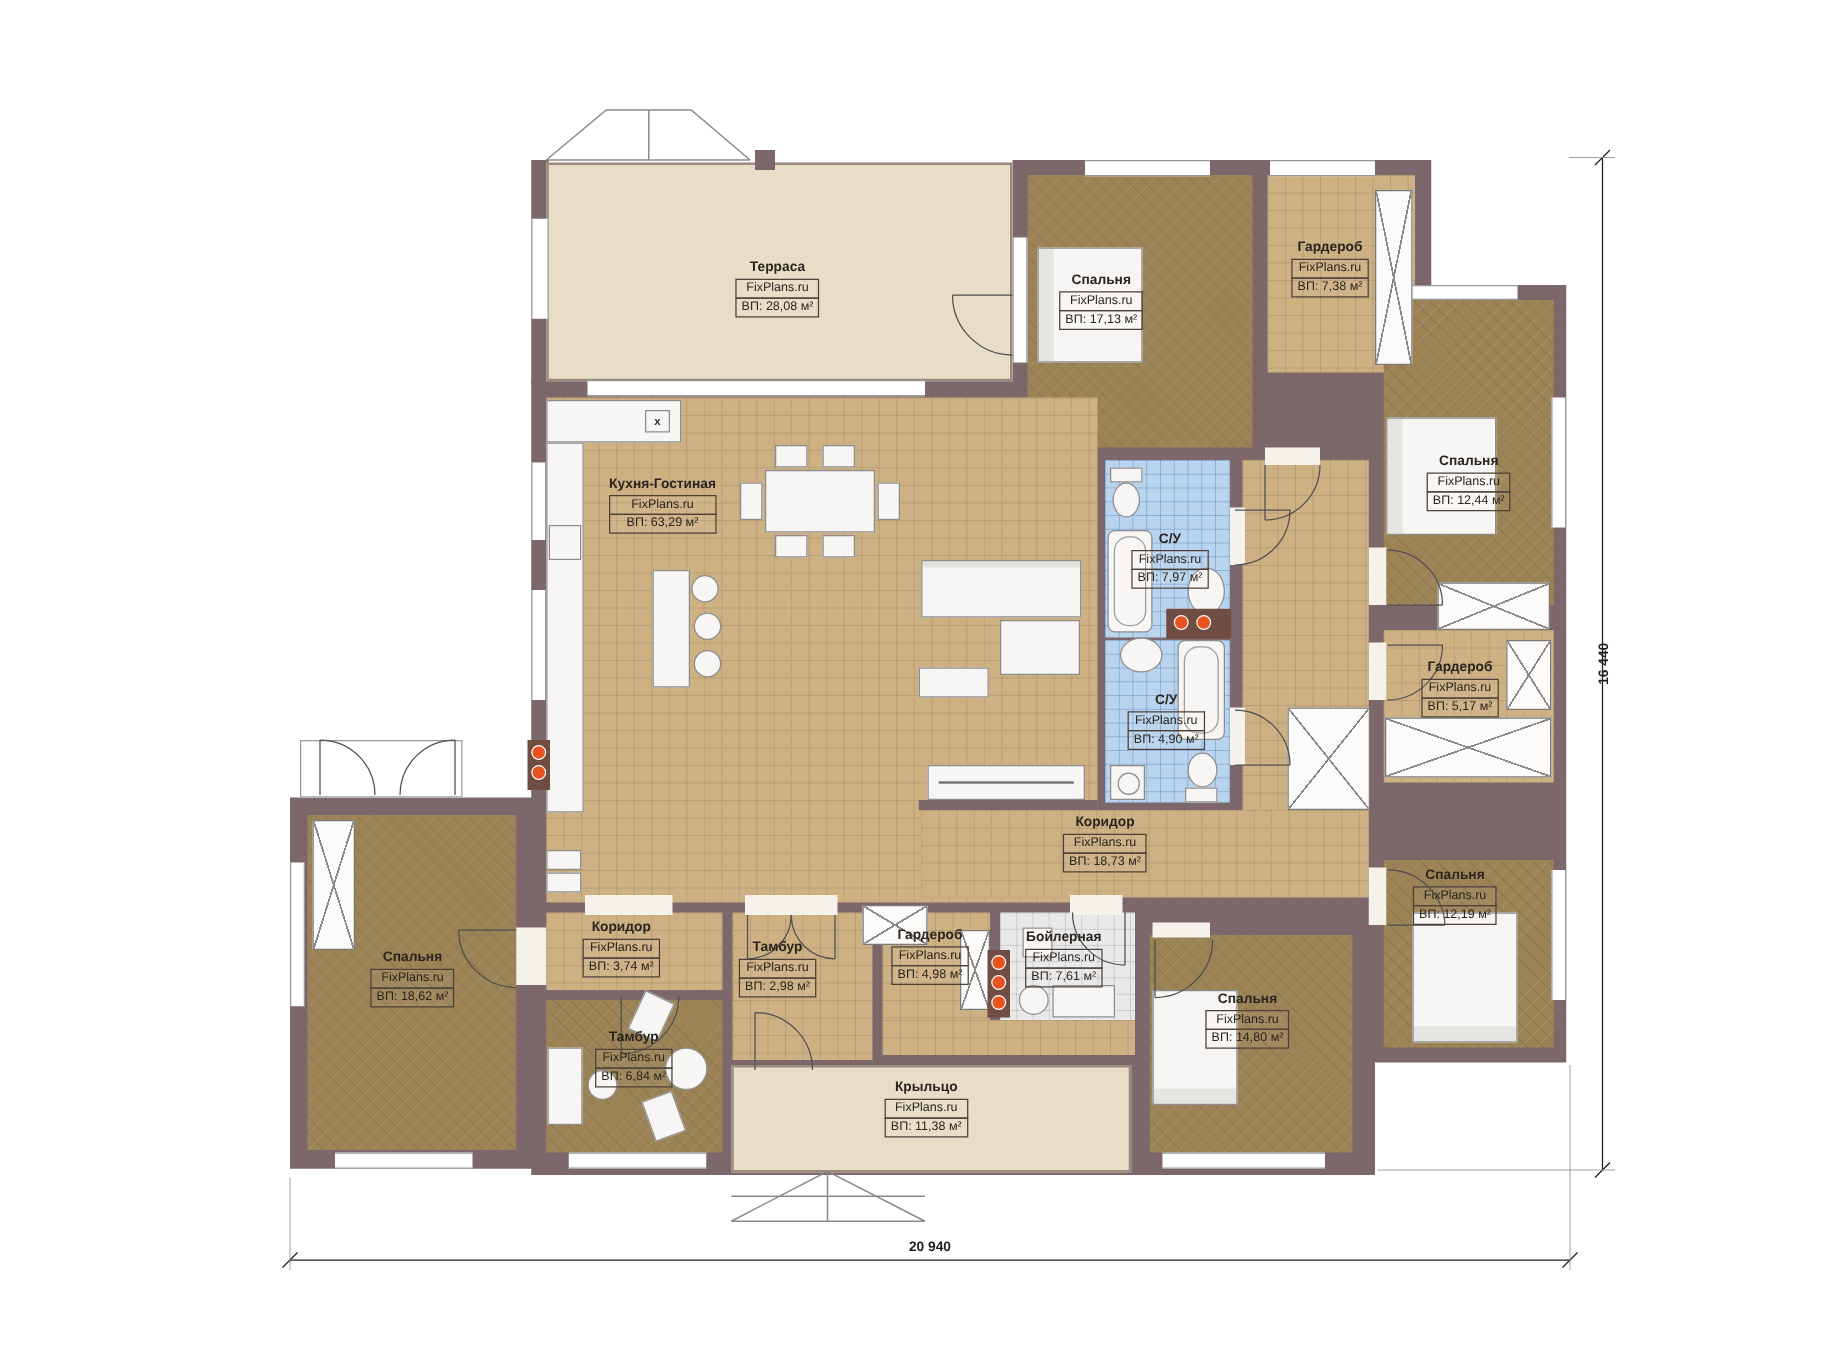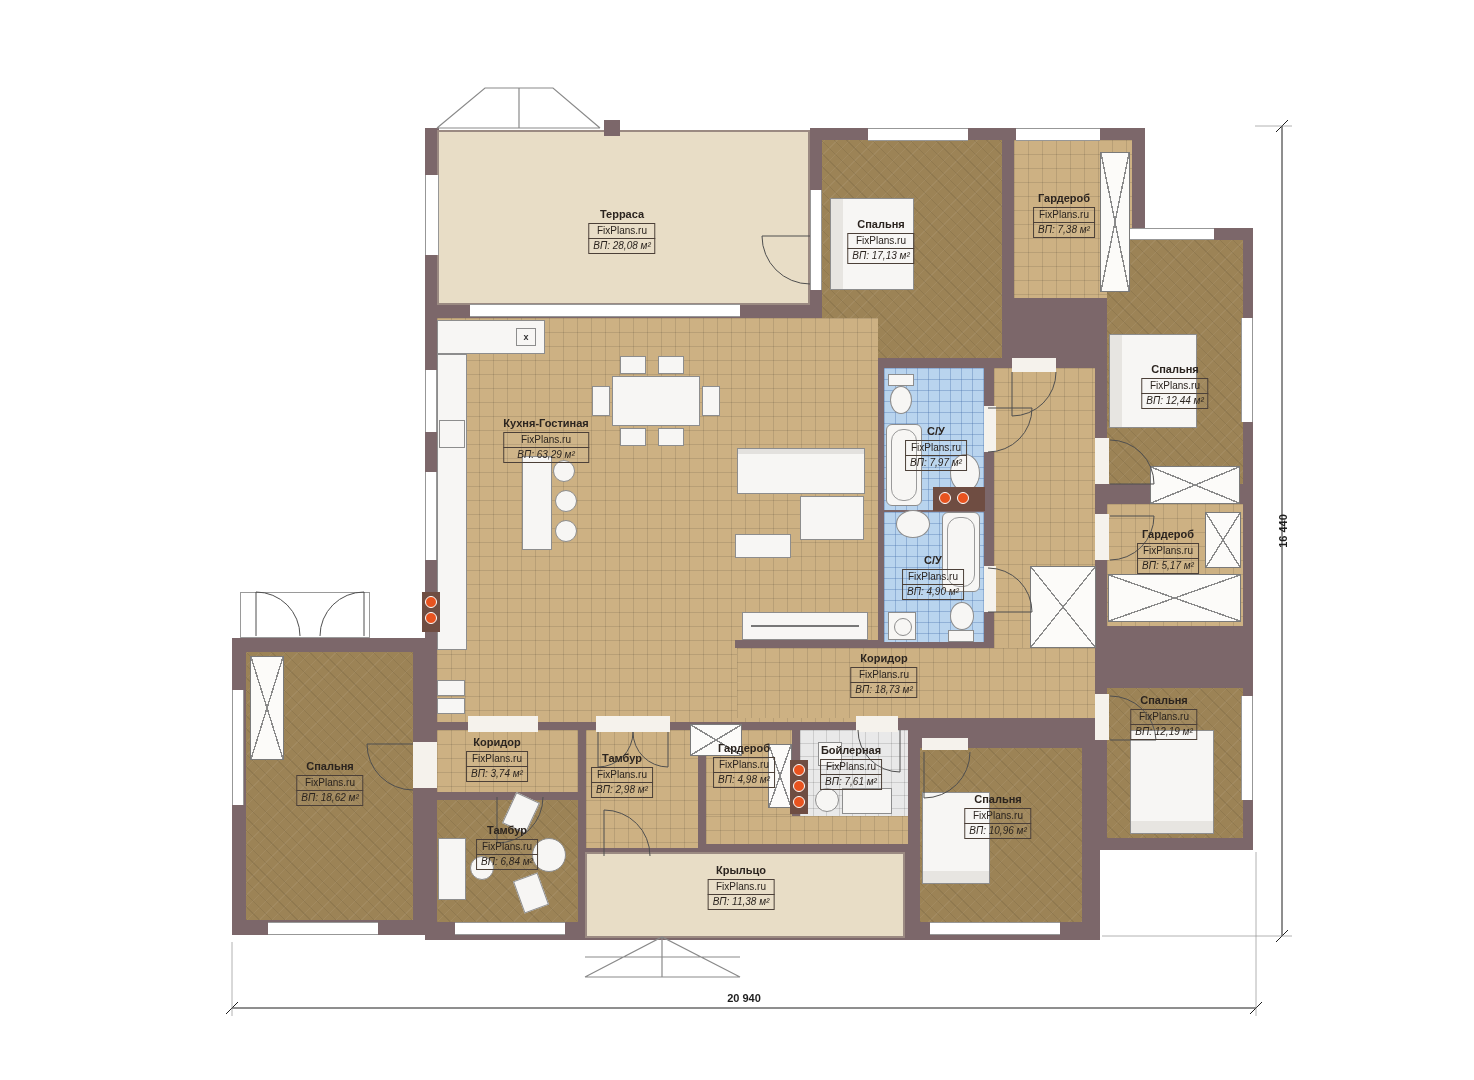--- a/index.html
+++ b/index.html
@@ -30,21 +30,21 @@
   .round{border-radius:50%;}
   .xunit{background:#fcfbf9;border:1px solid #7a7a7a;z-index:8;
     background-image:linear-gradient(to top right,transparent calc(50% - .7px),#8a8a8a calc(50% - .7px),#8a8a8a calc(50% + .7px),transparent calc(50% + .7px)),
                      linear-gradient(to bottom right,transparent calc(50% - .7px),#8a8a8a calc(50% - .7px),#8a8a8a calc(50% + .7px),transparent calc(50% + .7px));}
   .dot{background:#e8531f;border:1px solid #fff;border-radius:50%;width:12px;height:12px;z-index:9;}
   .dark-fix{background:#6f4d42;z-index:8;}
   .room-label{position:absolute;transform:translateX(-50%);text-align:center;color:#2b241f;z-index:30;}
   .room-title{font-weight:bold;font-size:11px;line-height:13px;margin-bottom:2px;white-space:nowrap;}
   .label-box{border:1px solid #4c4038;font-size:10px;line-height:14px;padding:0 4px;white-space:nowrap;
              display:block;background:rgba(255,255,255,.05);}
-  .label-box + .label-box{margin-top:-1px;font-style:italic;}
+  .label-box + .label-box{margin-top:-1px;}
   .dim-text{position:absolute;font-size:11px;font-weight:bold;color:#1e1e1e;z-index:30;white-space:nowrap;}
   svg.overlay{position:absolute;left:0;top:0;z-index:20;pointer-events:none;}
   .sofa{background:#f7f6f4;border:1px solid #8d8d8d;box-shadow:inset 0 5px 0 #e3e1de;z-index:8;}
   .tub-inner{position:absolute;left:4px;top:4px;right:4px;bottom:4px;border:1px solid #9a9a9a;border-radius:12px;}
   .tv-line{position:absolute;left:8px;top:12px;right:8px;height:2px;background:#777;}
   .wm-circle{position:absolute;left:5px;top:5px;width:16px;height:16px;border:1px solid #8d8d8d;border-radius:50%;}
   .hob{font-size:9px;font-weight:bold;color:#333;text-align:center;line-height:16px;}
 </style>
 </head>
 <body>
@@ -239,21 +239,21 @@
   <div class="room-label" style="left:1064px;top:192px;">
     <div class="room-title">Гардероб</div>
     <span class="label-box">FixPlans.ru</span>
     <span class="label-box">ВП: 7,38 м²</span>
   </div>
   <div class="room-label" style="left:1175px;top:363px;">
     <div class="room-title">Спальня</div>
     <span class="label-box">FixPlans.ru</span>
     <span class="label-box">ВП: 12,44 м²</span>
   </div>
-  <div class="room-label" style="left:546px;top:381px;margin-top:36px;">
+  <div class="room-label" style="left:530px;top:381px;">
     <div class="room-title">Кухня-Гостиная</div>
     <span class="label-box">FixPlans.ru</span>
     <span class="label-box">ВП: 63,29 м²</span>
   </div>
   <div class="room-label" style="left:936px;top:425px;">
     <div class="room-title">С/У</div>
     <span class="label-box">FixPlans.ru</span>
     <span class="label-box">ВП: 7,97 м²</span>
   </div>
   <div class="room-label" style="left:933px;top:554px;">
@@ -302,21 +302,21 @@
     <span class="label-box">ВП: 7,61 м²</span>
   </div>
   <div class="room-label" style="left:507px;top:824px;">
     <div class="room-title">Тамбур</div>
     <span class="label-box">FixPlans.ru</span>
     <span class="label-box">ВП: 6,84 м²</span>
   </div>
   <div class="room-label" style="left:998px;top:793px;">
     <div class="room-title">Спальня</div>
     <span class="label-box">FixPlans.ru</span>
-    <span class="label-box">ВП: 10,96 м²</span>
+    <span class="label-box">ВП: 14,80 м²</span>
   </div>
   <div class="room-label" style="left:741px;top:864px;">
     <div class="room-title">Крыльцо</div>
     <span class="label-box">FixPlans.ru</span>
     <span class="label-box">ВП: 11,38 м²</span>
   </div>
 
   <div class="dim-text" style="left:744px;top:992px;transform:translateX(-50%);">20 940</div>
   <div class="dim-text" style="left:1283px;top:531px;transform:translate(-50%,-50%) rotate(-90deg);">16 440</div>
 

